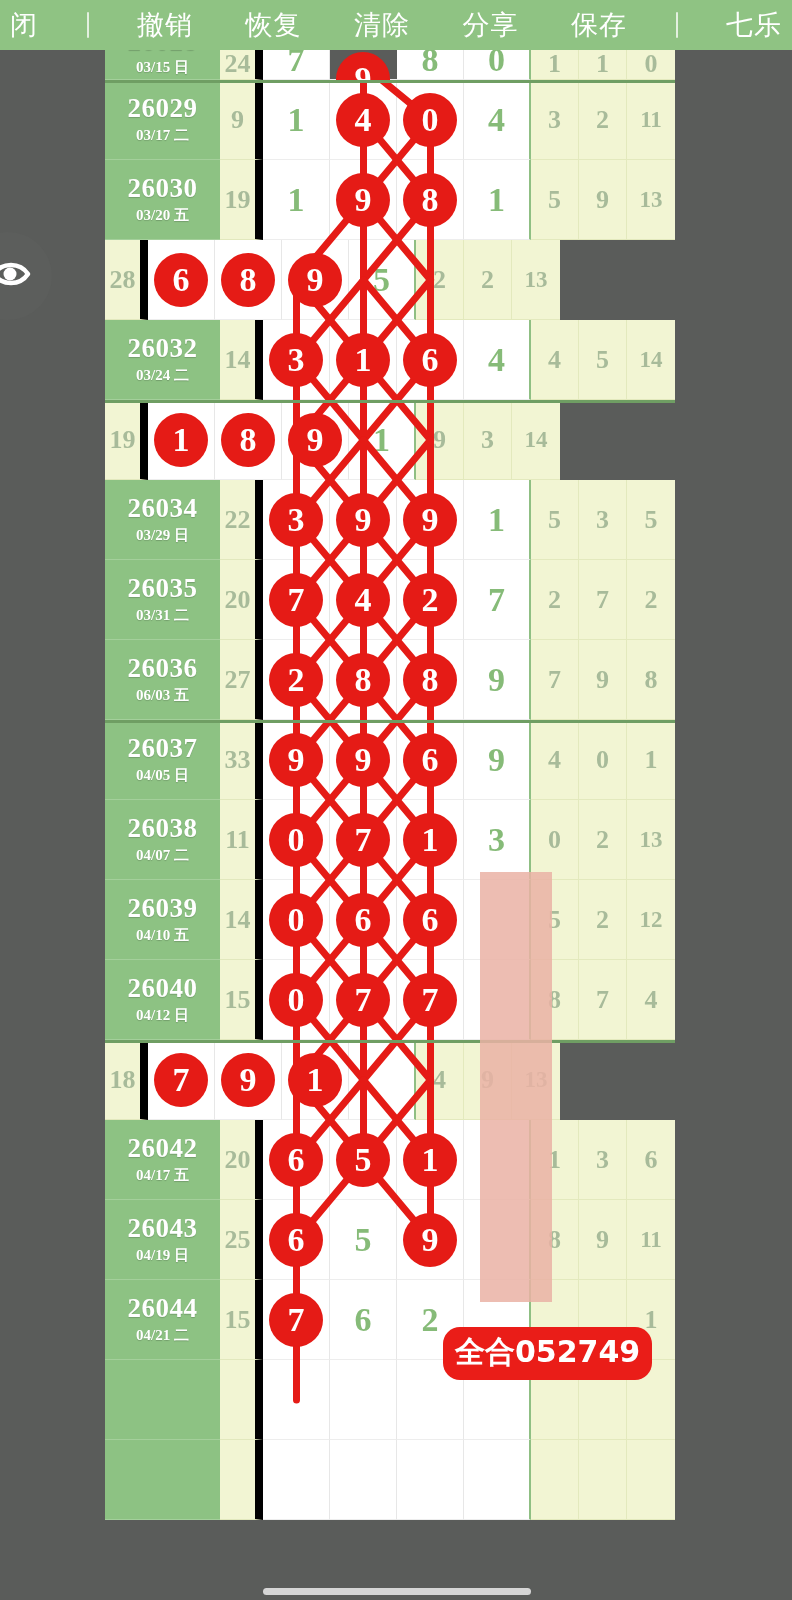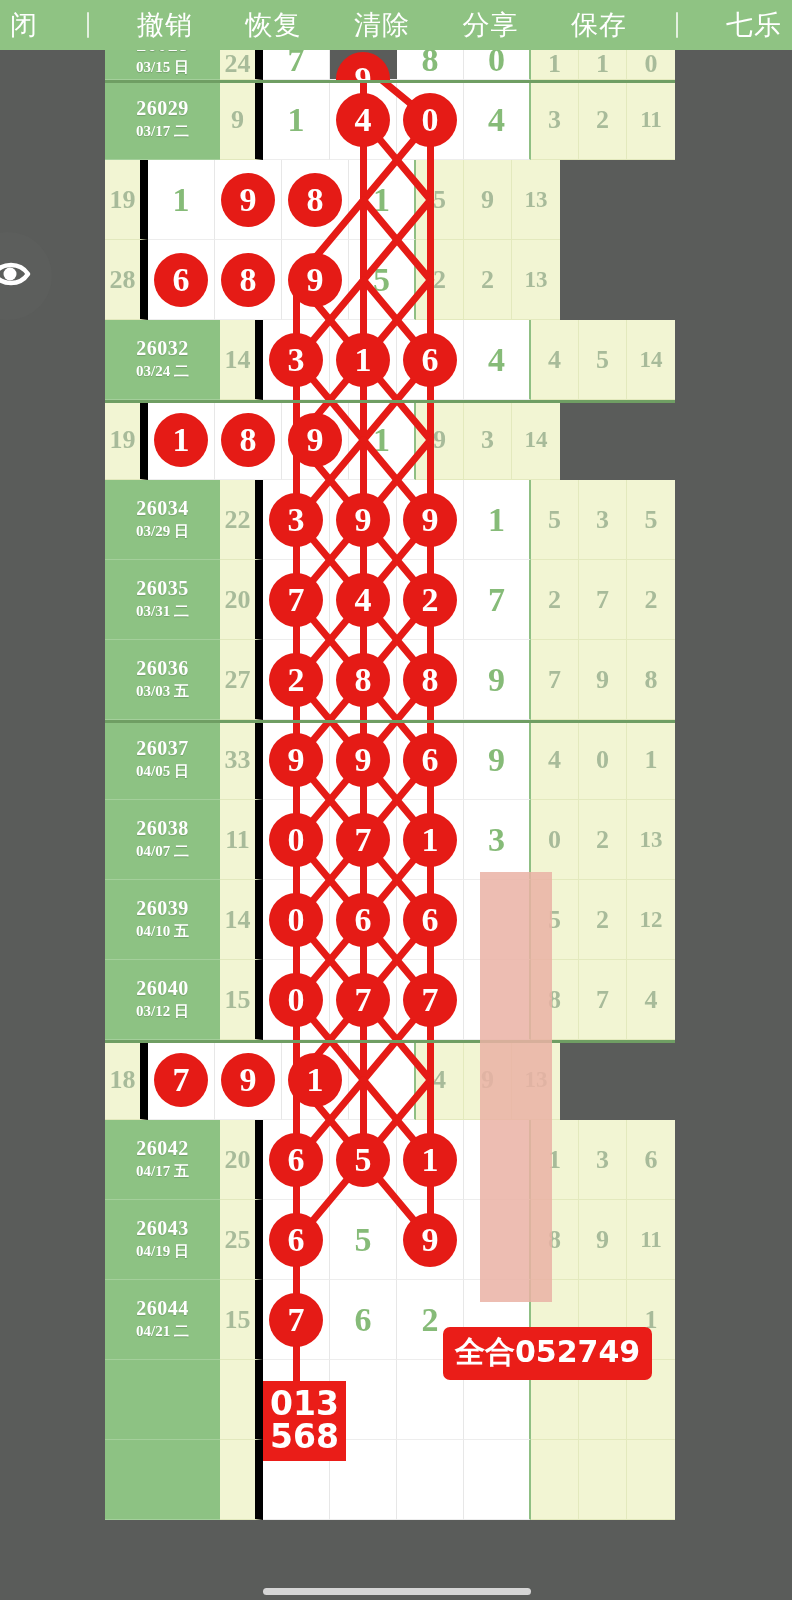--- a/index.html
+++ b/index.html
@@ -47,21 +47,21 @@
   .c-label{
     width:115px; flex:0 0 115px;
     background:#8dc283;
     border-bottom:1px solid #a4cf9b;
     display:flex; flex-direction:column;
     align-items:center; justify-content:center;
     color:#ffffff;
   }
   .row.partial .c-label{ justify-content:flex-end; padding-bottom:2px; }
   .c-label .issue{
-    font-size:20px; font-weight:bold; letter-spacing:.5px;
+    font-size:27px; font-weight:bold; letter-spacing:.5px;
     text-shadow:0 1px 1px rgba(0,0,0,.18);
     line-height:1.05;
   }
   .c-label .date{
     font-size:15px; font-weight:bold; margin-top:3px;
     text-shadow:0 1px 1px rgba(0,0,0,.18);
   }
   
   .c-sum{
     width:43px; flex:0 0 43px;
@@ -115,21 +115,21 @@
     position:absolute; left:480px; top:822px;
     width:72px; height:430px;
     background:#eab2a4; opacity:.85;
     z-index:7;
   }
   
   #allsum{
     position:absolute; left:443px; top:1277px;
     background:#ea1d18; color:#ffffff;
     font-size:30px; font-weight:bold;
-    padding:5px 12px 7px 12px; border-radius:7px;
+    padding:5px 12px 7px 12px; border-radius:17px;
     z-index:12; white-space:nowrap;
     font-family:"DejaVu Sans", sans-serif;
   }
   
   #pred{
     position:absolute; left:263px; top:1331px;
     background:#ea1d18; color:#ffffff;
     font-size:33px; font-weight:bold; line-height:1.0;
     padding:6px 7px 8px 7px;
     z-index:12; text-align:center;
@@ -207,20 +207,24 @@
         </div>
         <div class="c-d">
           <div class="ball">0</div>
         </div>
         <div class="c-d last">4</div>
         <div class="c-t">3</div>
         <div class="c-t">2</div>
         <div class="c-t w2 last">11</div>
       </div>
       <div class="row">
+        <div class="c-label">
+          <div class="issue">26030</div>
+          <div class="date">03/20 五</div>
+        </div>
         <div class="c-sum">19</div>
         <div class="c-d">1</div>
         <div class="c-d">
           <div class="ball">9</div>
         </div>
         <div class="c-d">
           <div class="ball">8</div>
         </div>
         <div class="c-d last">1</div>
         <div class="c-t">5</div>
@@ -315,21 +319,21 @@
           <div class="ball">2</div>
         </div>
         <div class="c-d last">7</div>
         <div class="c-t">2</div>
         <div class="c-t">7</div>
         <div class="c-t last">2</div>
       </div>
       <div class="row">
         <div class="c-label">
           <div class="issue">26036</div>
-          <div class="date">03/03 五</div>
+          <div class="date">06/03 五</div>
         </div>
         <div class="c-sum">27</div>
         <div class="c-d">
           <div class="ball">2</div>
         </div>
         <div class="c-d">
           <div class="ball">8</div>
         </div>
         <div class="c-d">
           <div class="ball">8</div>
@@ -395,21 +399,21 @@
           <div class="ball">6</div>
         </div>
         <div class="c-d last"></div>
         <div class="c-t">5</div>
         <div class="c-t">2</div>
         <div class="c-t w2 last">12</div>
       </div>
       <div class="row">
         <div class="c-label">
           <div class="issue">26040</div>
-          <div class="date">03/12 日</div>
+          <div class="date">04/12 日</div>
         </div>
         <div class="c-sum">15</div>
         <div class="c-d">
           <div class="ball">0</div>
         </div>
         <div class="c-d">
           <div class="ball">7</div>
         </div>
         <div class="c-d">
           <div class="ball">7</div>
@@ -616,24 +620,20 @@
       <line x1="191.5" y1="1270" x2="191.5" y2="1350" stroke="#e51b16" stroke-width="7" stroke-linecap="round"></line>
     </svg>
 
   <div id="lgutter"></div>
   <div id="rgutter"></div>
 
   <div id="pink"></div>
 
   <div id="allsum">全合052749</div>
 
-  <div id="pred">
-    <div>013</div>
-    <div>568</div>
-  </div>
 
   <div id="hscroll"></div>
 </div>
 
 <div id="eyebtn">
   <span>
     <svg width="46" height="34" viewBox="0 0 46 34">
       <path d="M4 17 C 12 5, 30 5, 38 17 C 30 29, 12 29, 4 17 Z" fill="none" stroke="#ffffff" stroke-width="4.5" stroke-linejoin="round"></path>
       <circle cx="20" cy="17" r="6.5" fill="#ffffff"></circle>
     </svg>

